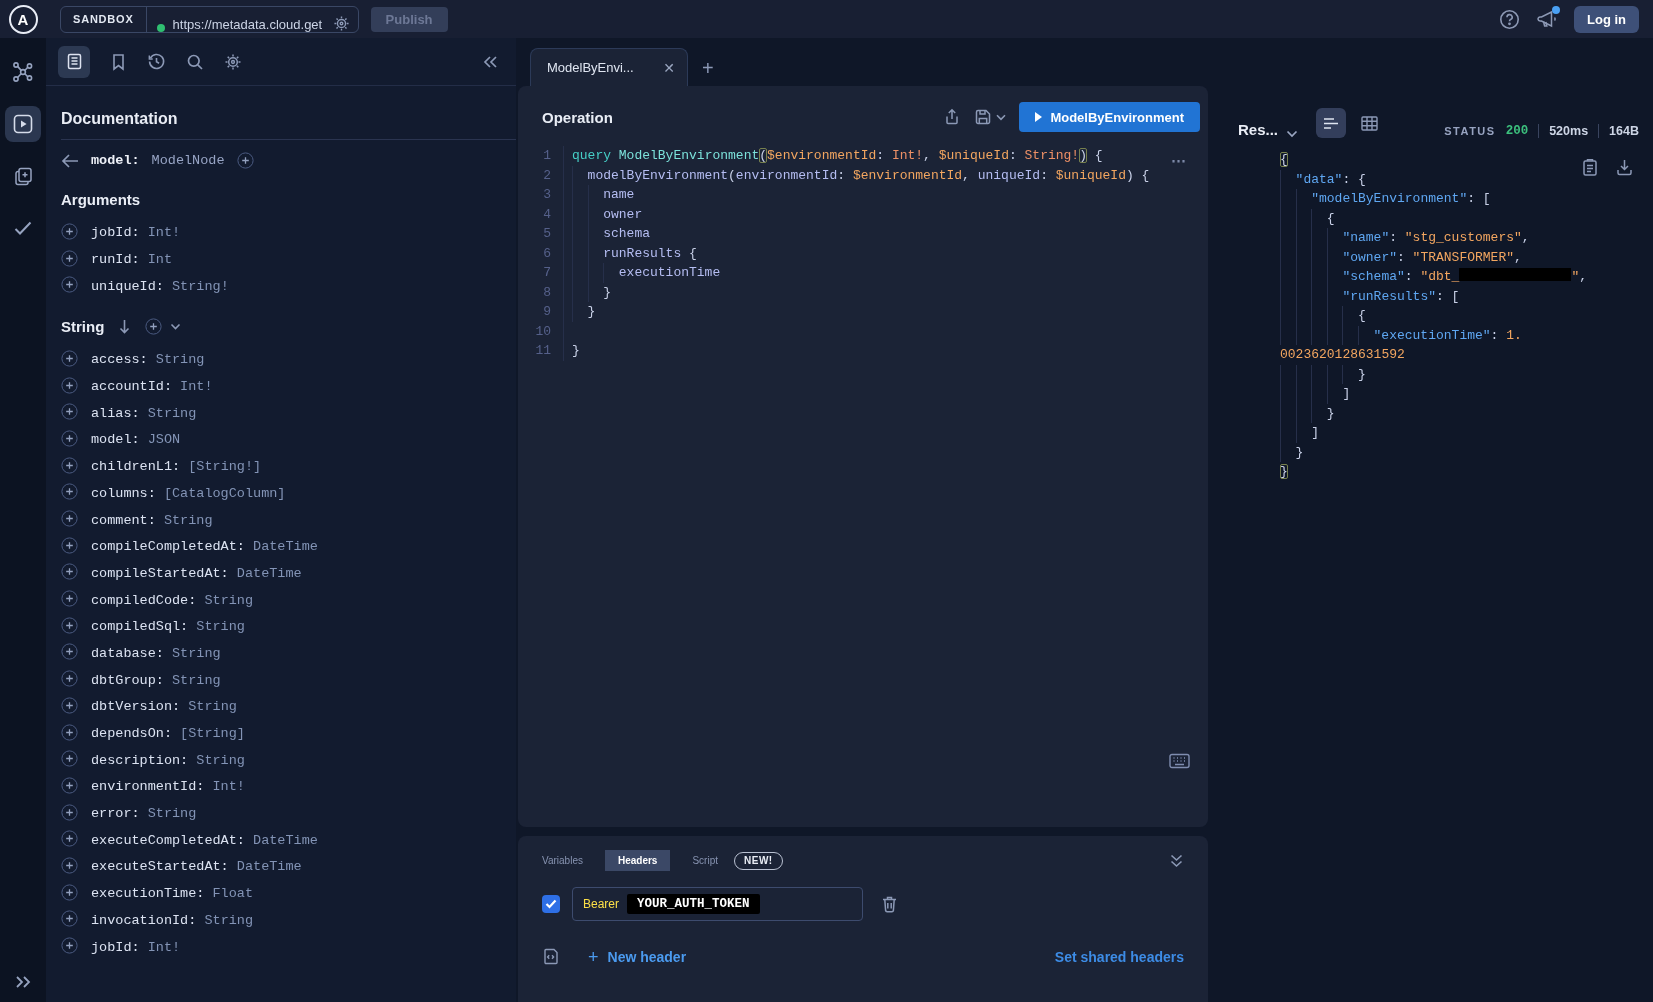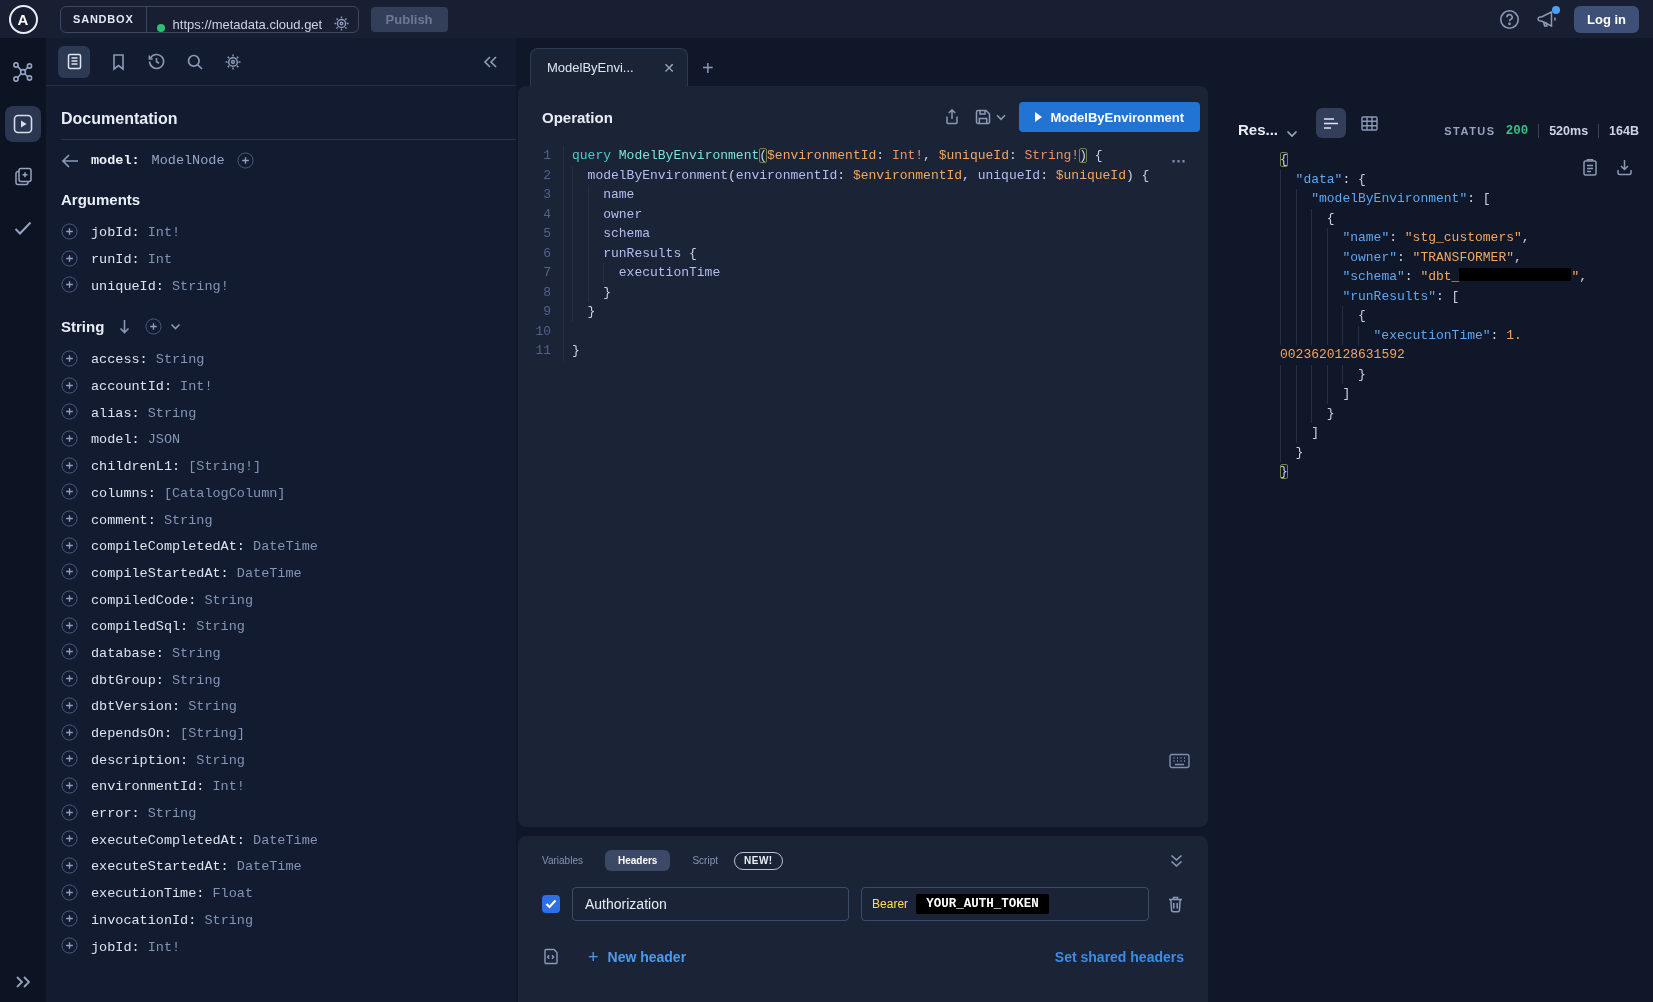--- a/index.html
+++ b/index.html
@@ -82,21 +82,21 @@
   .tk-h{color:#c9d1e8;outline:1px solid #77814e;outline-offset:-1px;border-radius:2px}
   .tk-j{color:#5fa7f2}.tk-q{color:#f3a660}.tk-n{color:#f3a660}
   .tk-rd{display:inline-block;width:112px;height:13px;background:#000;vertical-align:-1px}
   #op-ellipsis{position:absolute;right:20px;top:66px;color:#7d89a8;font-weight:bold;font-size:15px;letter-spacing:2px}
   #kbd-icon{position:absolute;right:18px;bottom:58px;color:#7f8db0}
 
   
   #req-card{position:absolute;left:518px;top:836px;width:690px;height:200px;background:var(--card);border-radius:8px 8px 0 0;z-index:20;padding:14px 24px 0 24px}
   #req-tabs{display:flex;align-items:center;gap:22px}
   .req-tab{font-size:10px;color:#8793b1}
-  .req-tab.active{background:#3b4866;color:#fff;font-weight:bold;padding:5px 13px;border-radius:6px}
+  .req-tab.active{background:#3b4866;color:#fff;font-weight:bold;padding:5px 13px;border-radius:0}
   #new-badge{border:1.5px solid #b9c1d2;border-radius:11px;padding:2.5px 9px;font-size:10px;font-weight:bold;letter-spacing:.5px;color:#e8ecf4;margin-left:-6px}
   #req-collapse{margin-left:auto;color:#8c99b6}
   #header-row{display:flex;align-items:center;margin-top:16px;gap:12px}
   #hdr-check{width:18px;height:18px;border-radius:4px;background:#2e6fe6;display:flex;align-items:center;justify-content:center;flex:none}
   #hdr-key{width:280px;height:34px;border:1px solid #3d4b6e;border-radius:4px;display:flex;align-items:center;padding:0 12px;font-size:14px;color:#e9edf5;background:transparent}
   #hdr-val{width:291px;height:34px;border:1px solid #3d4b6e;border-radius:4px;display:flex;align-items:center;padding:0 10px;gap:8px}
   #hdr-val .prefix{font-size:12px;color:#fde047}
   #hdr-val .token{background:#000;color:#fff;font-family:"Liberation Mono",monospace;font-weight:bold;font-size:12.5px;padding:3px 10px;border-radius:2px}
   #hdr-trash{color:#8c99b6;margin-left:6px}
   #req-footer{display:flex;align-items:center;margin-top:26px;gap:14px}
@@ -620,21 +620,20 @@
           <path d="M2.5 1.5 7.5 6l5-4.5M2.5 7.5 7.5 12l5-4.5"></path>
         </svg>
     </span>
   </div>
   <div id="header-row">
     <span id="hdr-check">
       <svg width="12" height="10" viewBox="0 0 12 10" fill="none" stroke="#fff" stroke-width="2.2">
           <path d="M1.5 5 4.5 8 10.5 1.5"></path>
         </svg>
     </span>
-    <div id="hdr-key">Authorization</div>
     <div id="hdr-val">
       <span class="prefix">Bearer</span>
       <span class="token">YOUR_AUTH_TOKEN</span>
     </div>
     <span id="hdr-trash">
       <svg width="17" height="18" viewBox="0 0 17 18" fill="none" stroke="currentColor" stroke-width="1.5">
           <path d="M2 4.5h13M6.5 4V2.5h4V4M3.8 4.5l.8 11a1.5 1.5 0 0 0 1.5 1.2h4.8a1.5 1.5 0 0 0 1.5-1.2l.8-11"></path>
           <path d="M6.8 8v5.5M10.2 8v5.5"></path>
         </svg>
     </span>

